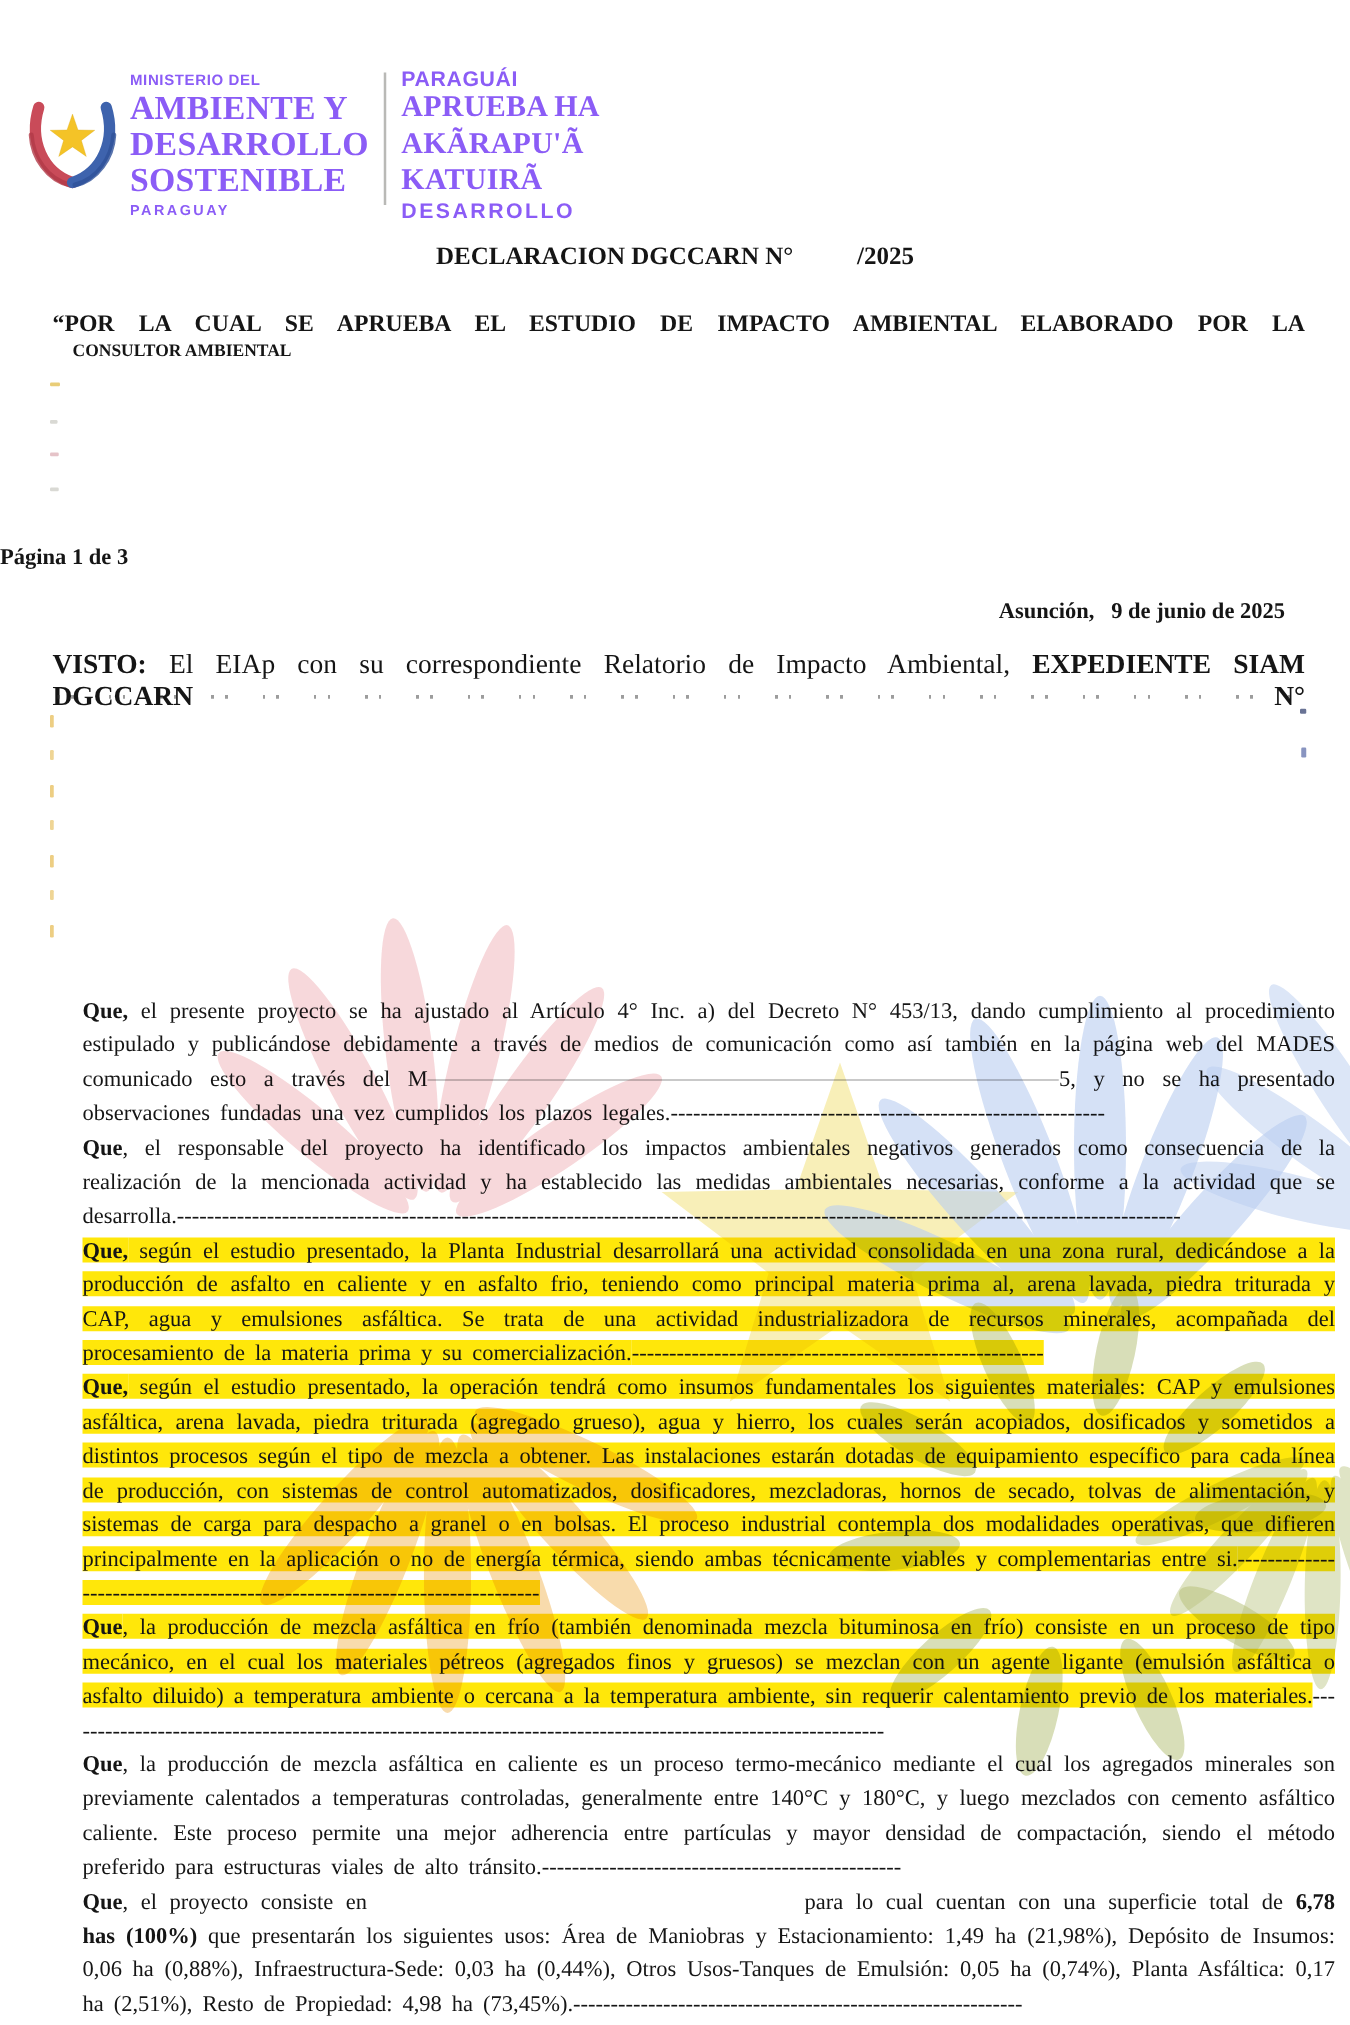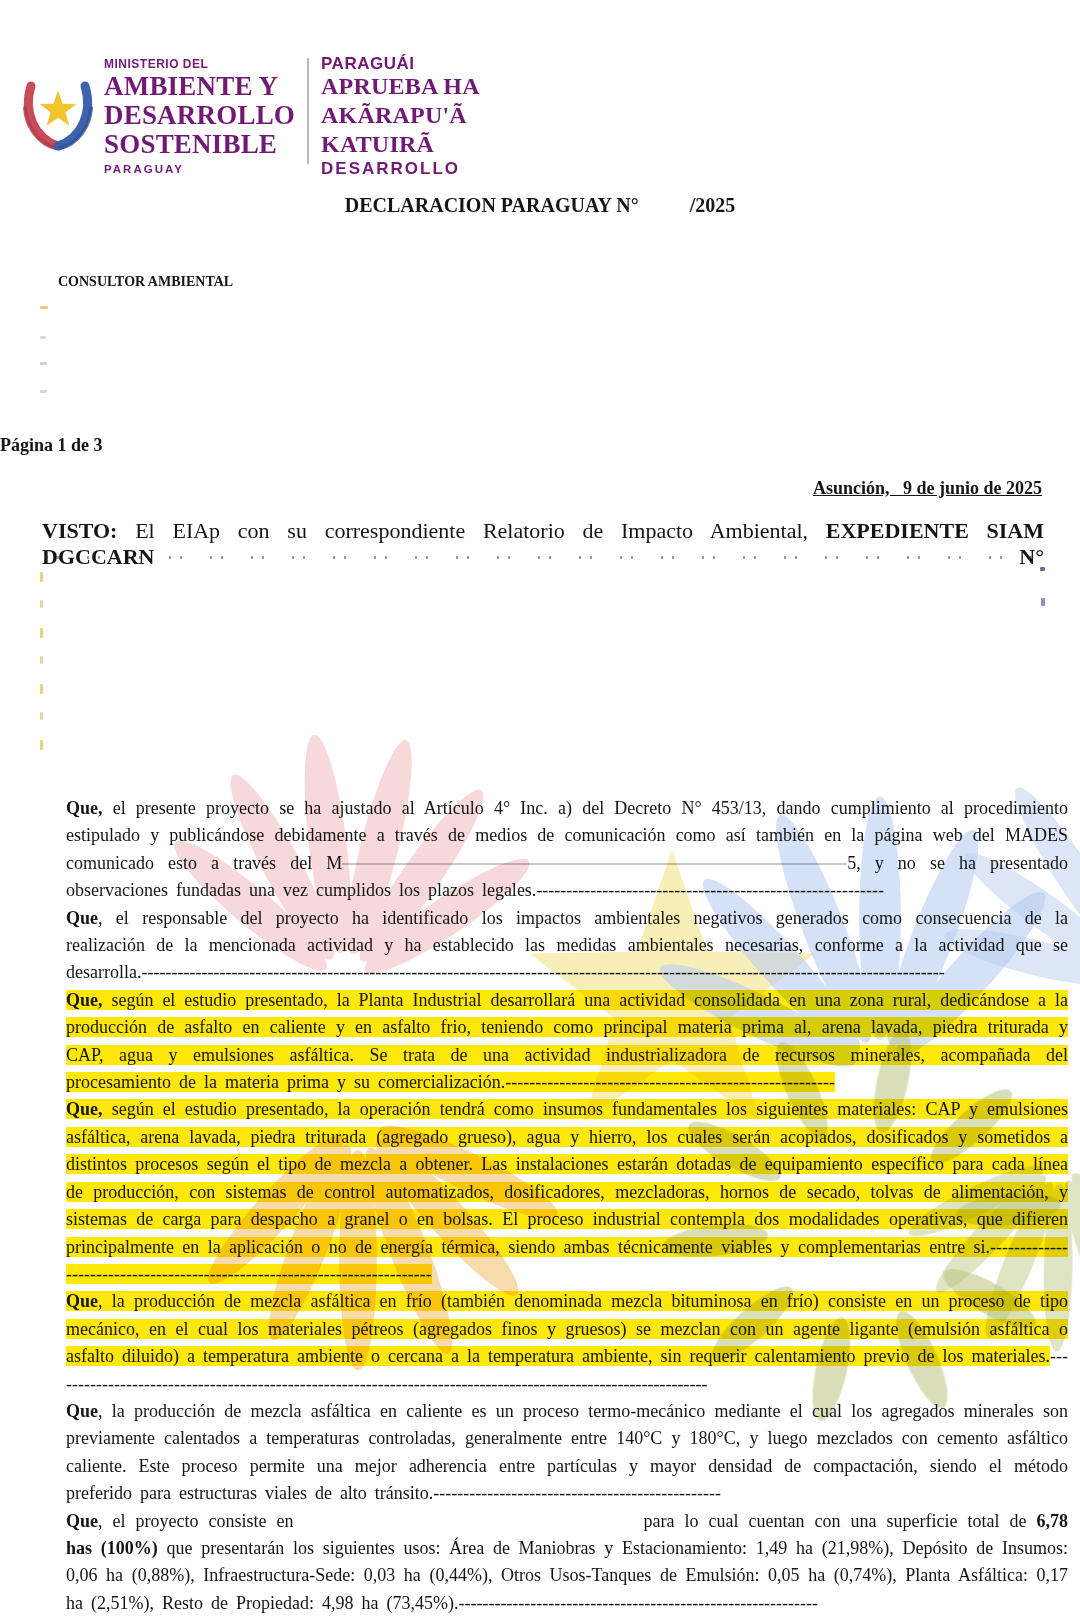--- a/index.html
+++ b/index.html
@@ -2,37 +2,37 @@
 <html><head>
 <meta charset="utf-8">
 <style>
   html,body{margin:0;padding:0;background:#6b6b6b;}
   .page{
     position:relative;width:1080px;height:1620px;margin:0 auto;
     background:#ffffff;overflow:hidden;color:#151515;
     font-family:"Liberation Serif", serif;
   }
   
-  .header{position:absolute;left:18px;top:56px;display:flex;align-items:flex-start;color:#701a75;}
+  .header{position:absolute;left:18px;top:56px;display:flex;align-items:flex-start;color:#8b5cf6;}
   .logo{width:80px;height:104px;flex:none;}
   .h-col{display:flex;flex-direction:column;}
   .h-col.es{margin-left:6px;}
   .mini{font-family:"Liberation Sans", sans-serif;font-weight:bold;font-size:12px;letter-spacing:.5px;line-height:16px;}
   .mini.sp{letter-spacing:2px;font-size:11.5px;margin-top:2px;}
   .big{font-weight:bold;font-size:27px;line-height:29px;letter-spacing:.2px;white-space:nowrap;}
   .gn .big{font-size:24px;line-height:29px;}
   .gn .mini{font-size:17px;}
   .vline{width:2px;background:#b9b9b6;height:106px;margin:2px 12px 0 12px;flex:none;}
   
   .title{position:absolute;left:0;top:194px;width:100%;text-align:center;font-weight:bold;font-size:20px;}
   .subject{position:absolute;left:42px;top:245px;width:1002px;font-weight:bold;font-size:19px;line-height:29px;
            text-align:justify;text-align-last:justify;}
   .subject2{position:absolute;left:58px;top:274px;font-weight:bold;font-size:14px;}
   .pageind{position:absolute;left:0;top:435px;width:100%;text-align:left;font-weight:bold;font-size:18px;}
-  .dateline{position:absolute;right:38px;top:478px;font-weight:bold;font-size:18px;white-space:pre;text-decoration:underline;}
+  .dateline{position:absolute;right:52px;top:478px;font-weight:bold;font-size:18px;white-space:pre;}
   .visto{position:absolute;left:42px;top:518px;width:1002px;font-size:22px;word-spacing:3px;
          text-align:justify;text-align-last:justify;}
   .remnant{position:absolute;left:46px;top:556px;width:992px;height:3px;opacity:.5;
     background:repeating-linear-gradient(90deg,#3a3a3a 0 2px,transparent 2px 11px,#3a3a3a 11px 13px,transparent 13px 41px);}
   
   .body{position:absolute;left:42px;top:795px;width:1002px;font-size:18px;line-height:27.4px;
         word-spacing:3.5px;text-align:justify;margin-left:24px;}
   .body p{margin:0;}
   .b{font-weight:bold;}
   .hl{background:#ffe70a;}
@@ -68,21 +68,22 @@
     <div class="vline"></div>
     <div class="h-col gn">
       <div class="mini">PARAGUÁI</div>
       <div class="big">APRUEBA HA</div>
       <div class="big">AKÃRAPU'Ã</div>
       <div class="big">KATUIRÃ</div>
       <div class="mini sp">DESARROLLO</div>
     </div>
   </div>
 
-  <div class="title"><span>DECLARACION PARAGUAY N°  </span><span class="gap" style="width: 46px;"></span><span>/2025</span></div>
+  <div class="title"><span>DECLARACION DGCCARN N°  </span><span class="gap" style="width: 46px;"></span><span>/2025</span></div>
+  <div class="subject">“POR LA CUAL SE APRUEBA EL ESTUDIO DE IMPACTO AMBIENTAL ELABORADO POR LA</div>
   <div class="subject2">CONSULTOR  AMBIENTAL</div>
 
   <div class="artifact" style="left:40px;top:306px;width:8px;height:3px;background:#e3c156;opacity:.8;"></div>
   <div class="artifact" style="left:40px;top:336px;width:6px;height:3px;background:#d9d9d4;"></div>
   <div class="artifact" style="left:40px;top:362px;width:7px;height:3px;background:#e0b9be;opacity:.85;"></div>
   <div class="artifact" style="left:40px;top:390px;width:7px;height:3px;background:#d9d9d4;"></div>
 
   <div class="pageind">Página 1 de 3</div>
   <div class="dateline">Asunción,   9 de junio de 2025</div>
 

